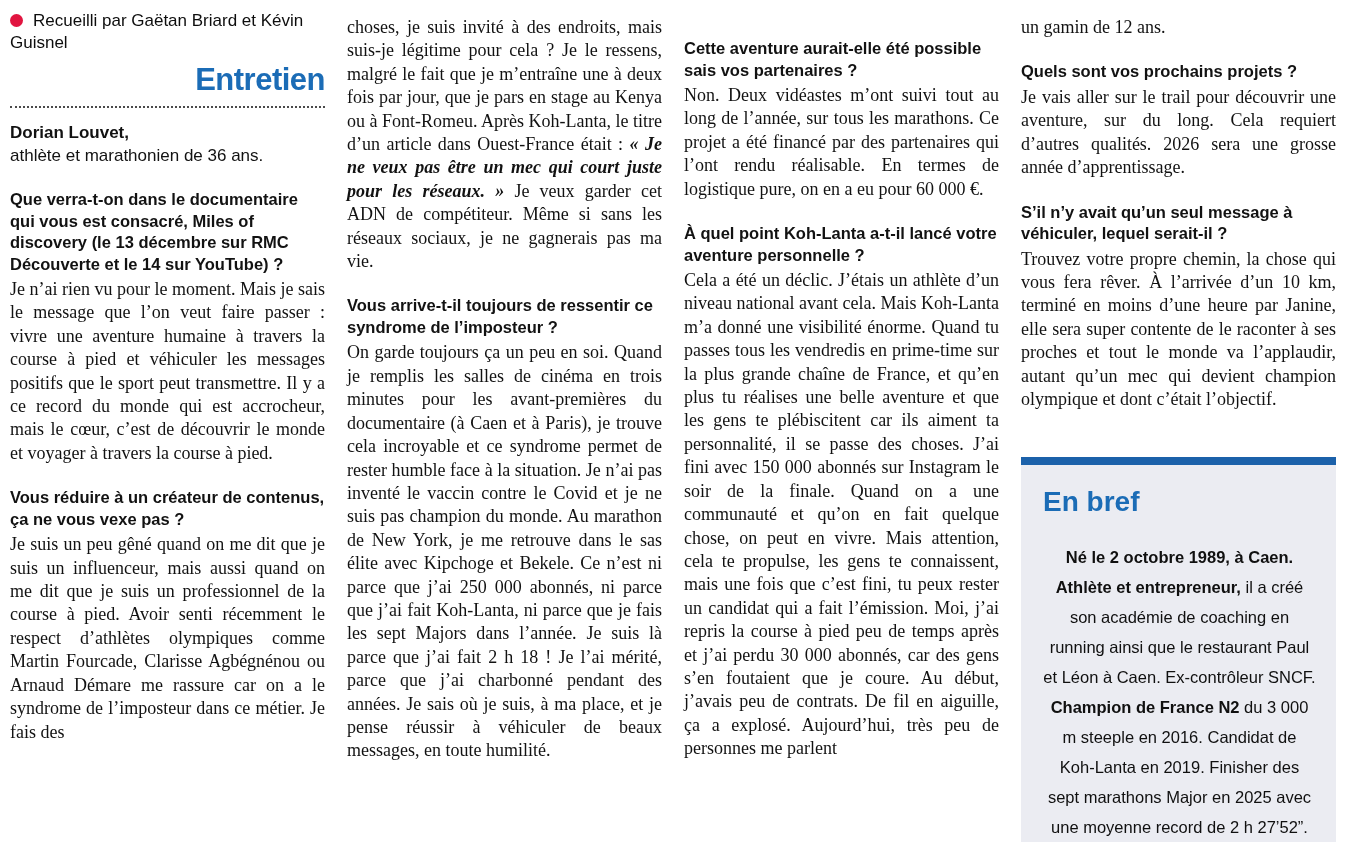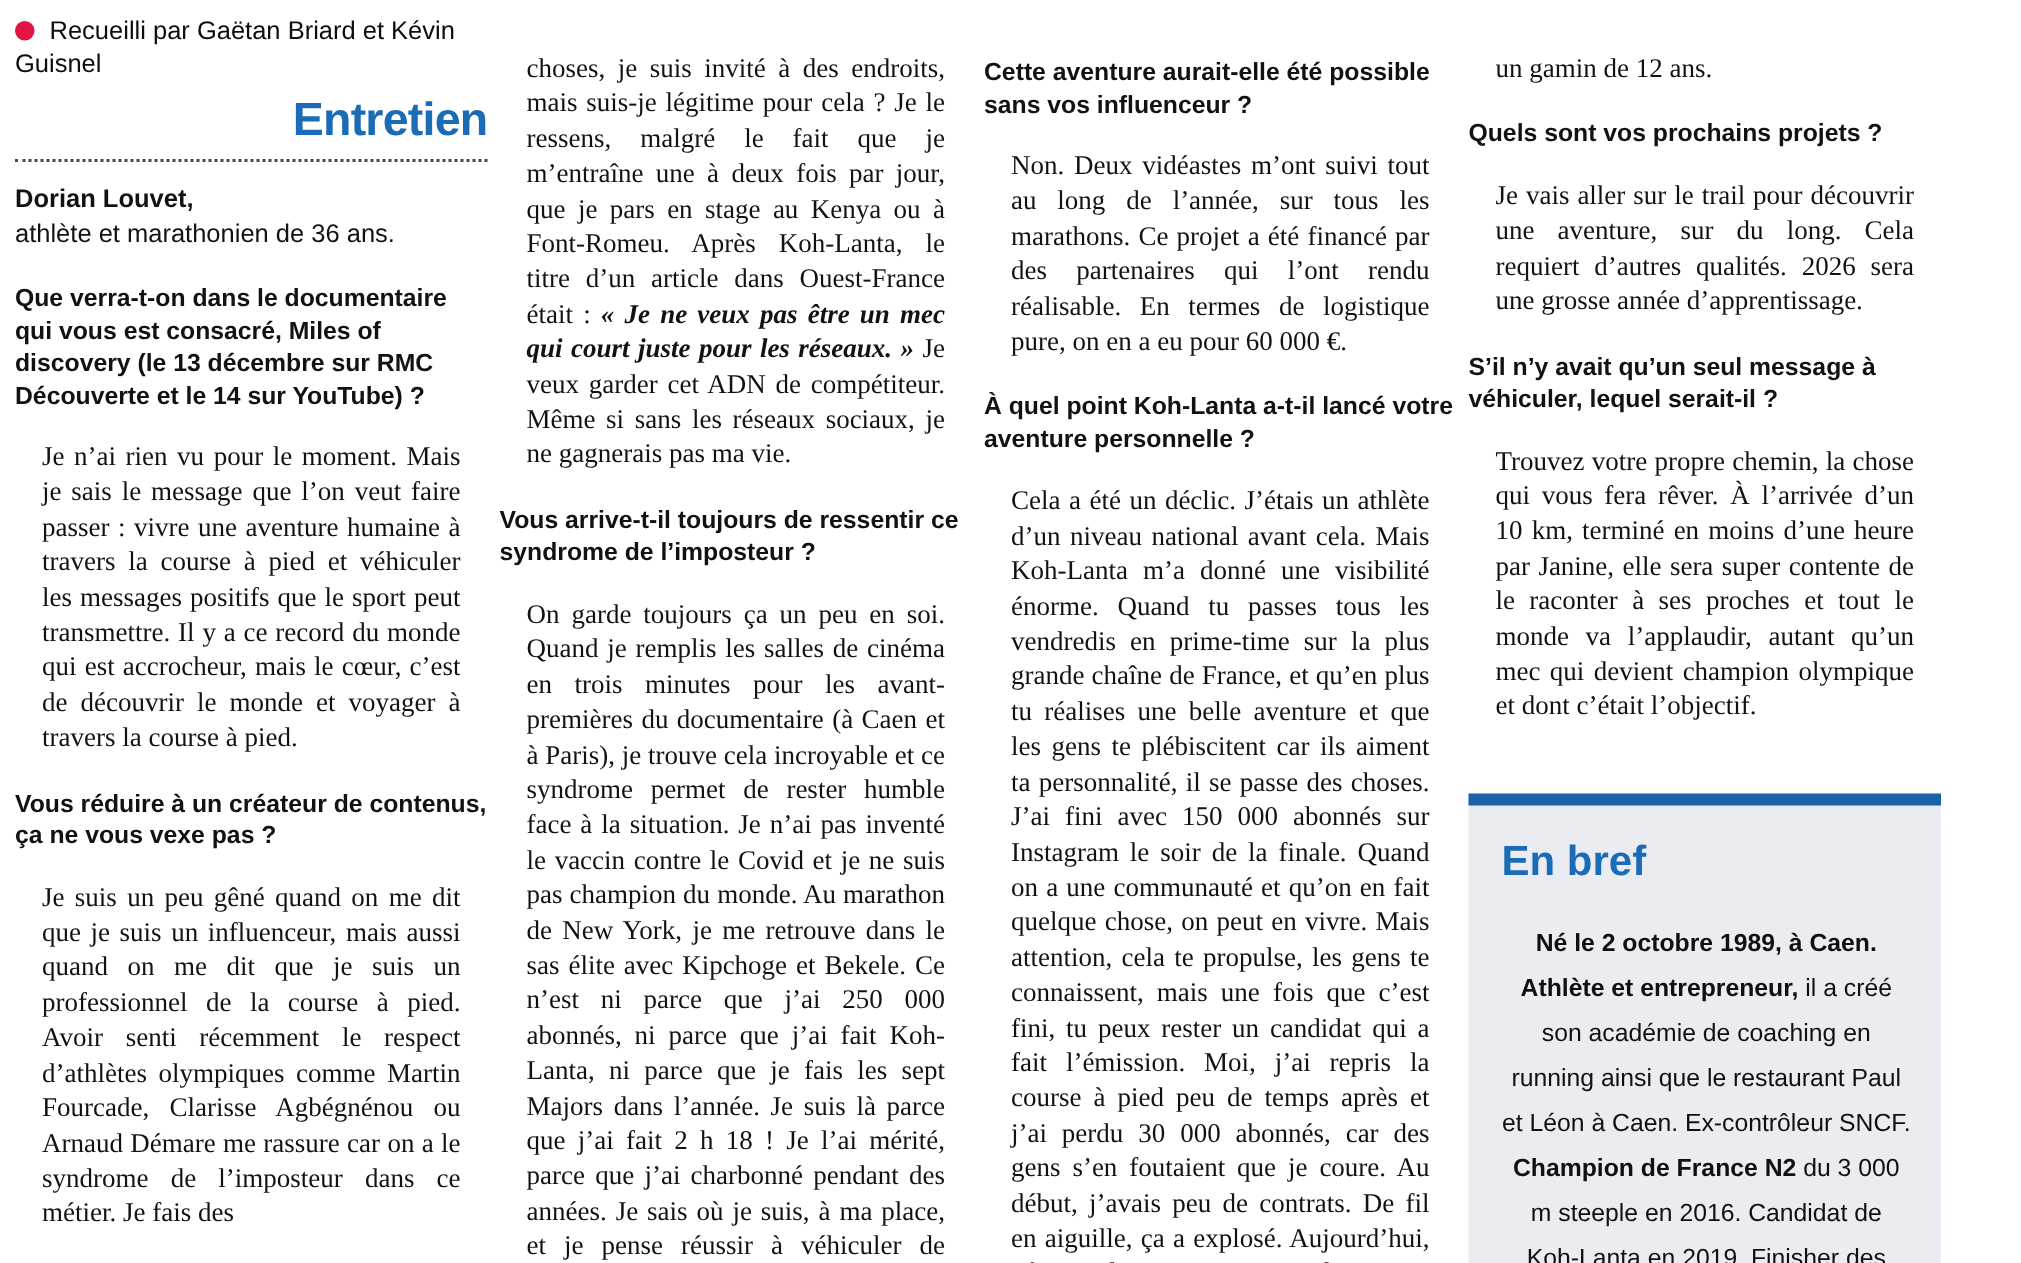--- a/index.html
+++ b/index.html
@@ -7,21 +7,21 @@
     --bar-blue:#1b61aa;
     --red:#e11540;
     --box-bg:#ebecf2;
     --ink:#121212;
   }
   *{margin:0;padding:0;box-sizing:border-box;}
   html,body{width:1347px;height:842px;overflow:hidden;background:#ffffff;}
   body{font-family:"Liberation Serif",serif;color:var(--ink);}
   .page{
     display:flex;
-    gap:8px;
+    gap:22px;
     width:1347px;height:842px;
     padding:8px 13px 0 10px;
   }
   .col{flex:0 0 315px;width:315px;}
   
   .byline{
     font-family:"Liberation Sans",sans-serif;
     font-size:17px;line-height:22px;font-weight:500;
     color:#0d0d0d;
     margin:2px 0 6px;
@@ -54,21 +54,21 @@
   .block.question{
     font-family:"Liberation Sans",sans-serif;
     font-size:16.5px;line-height:21.5px;font-weight:bold;
     text-align:left;
     margin:22px 0 3px;
   }
   .block.answer{
     font-size:18px;line-height:23.4px;
     text-align:justify;
     hyphens:auto;-webkit-hyphens:auto;
-    margin:18px;
+    margin:0;
   }
   .quote{font-weight:bold;font-style:italic;}
   .cols-top{padding-top:8px;}
   
   .brief{
     margin-top:46px;
     background:var(--box-bg);
   }
   .brief-bar{height:8px;background:var(--bar-blue);}
   .brief-inner{padding:15px 20px 22px 22px;}
@@ -112,21 +112,21 @@
   <div class="col cols-top">
     <div class="blocks" id="col-1-blocks">
         <p class="block answer"><span>choses, je suis invité à des endroits, mais suis-je légitime pour cela ? Je le ressens, malgré le fait que je m’entraîne une à deux fois par jour, que je pars en stage au Kenya ou à Font-Romeu. Après Koh-Lanta, le titre d’un article dans Ouest-France était : </span><span class="quote">« Je ne veux pas être un mec qui court juste pour les réseaux. »</span><span> Je veux garder cet ADN de compétiteur. Même si sans les réseaux sociaux, je ne gagnerais pas ma vie.</span></p>
         <h3 class="block question"><span>Vous arrive-t-il toujours de ressentir ce syndrome de l’imposteur ?</span></h3>
         <p class="block answer"><span>On garde toujours ça un peu en soi. Quand je remplis les salles de cinéma en trois minutes pour les avant-premières du documentaire (à Caen et à Paris), je trouve cela incroyable et ce syndrome permet de rester humble face à la situation. Je n’ai pas inventé le vaccin contre le Covid et je ne suis pas champion du monde. Au marathon de New York, je me retrouve dans le sas élite avec Kipchoge et Bekele. Ce n’est ni parce que j’ai 250 000 abonnés, ni parce que j’ai fait Koh-Lanta, ni parce que je fais les sept Majors dans l’année. Je suis là parce que j’ai fait 2 h 18 ! Je l’ai mérité, parce que j’ai charbonné pendant des années. Je sais où je suis, à ma place, et je pense réussir à véhiculer de beaux messages, en toute humilité.</span></p>
       </div>
   </div>
 
   <div class="col cols-top">
     <div class="blocks" id="col-2-blocks">
-        <h3 class="block question"><span>Cette aventure aurait-elle été possible sans vos influenceur ?</span></h3>
+        <h3 class="block question"><span>Cette aventure aurait-elle été possible sais vos partenaires ?</span></h3>
         <p class="block answer"><span>Non. Deux vidéastes m’ont suivi tout au long de l’année, sur tous les marathons. Ce projet a été financé par des partenaires qui l’ont rendu réalisable. En termes de logistique pure, on en a eu pour 60 000 €.</span></p>
         <h3 class="block question"><span>À quel point Koh-Lanta a-t-il lancé votre aventure personnelle ?</span></h3>
         <p class="block answer"><span>Cela a été un déclic. J’étais un athlète d’un niveau national avant cela. Mais Koh-Lanta m’a donné une visibilité énorme. Quand tu passes tous les vendredis en prime-time sur la plus grande chaîne de France, et qu’en plus tu réalises une belle aventure et que les gens te plébiscitent car ils aiment ta personnalité, il se passe des choses. J’ai fini avec 150 000 abonnés sur Instagram le soir de la finale. Quand on a une communauté et qu’on en fait quelque chose, on peut en vivre. Mais attention, cela te propulse, les gens te connaissent, mais une fois que c’est fini, tu peux rester un candidat qui a fait l’émission. Moi, j’ai repris la course à pied peu de temps après et j’ai perdu 30 000 abonnés, car des gens s’en foutaient que je coure. Au début, j’avais peu de contrats. De fil en aiguille, ça a explosé. Aujourd’hui, très peu de personnes me parlent</span></p>
       </div>
   </div>
 
   <div class="col cols-top">
     <div class="blocks" id="col-3-blocks">
         <p class="block answer"><span>un gamin de 12 ans.</span></p>
         <h3 class="block question"><span>Quels sont vos prochains projets ?</span></h3>

